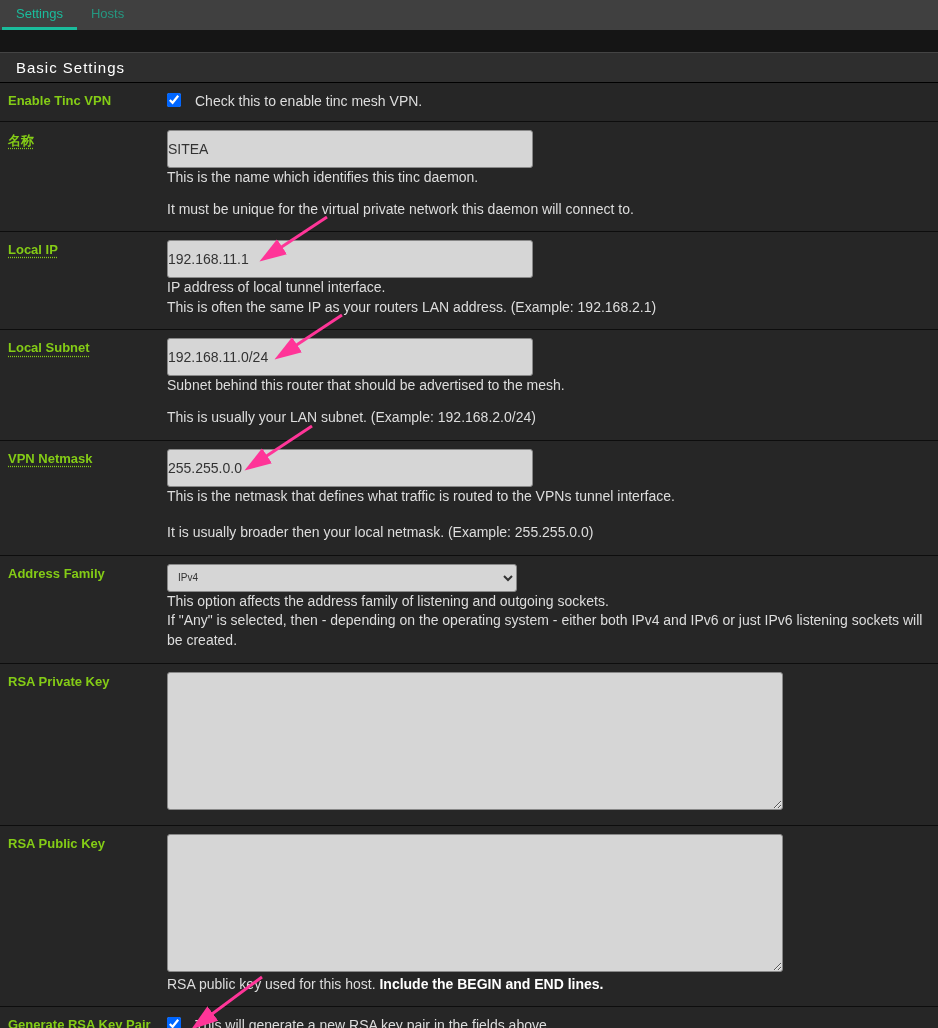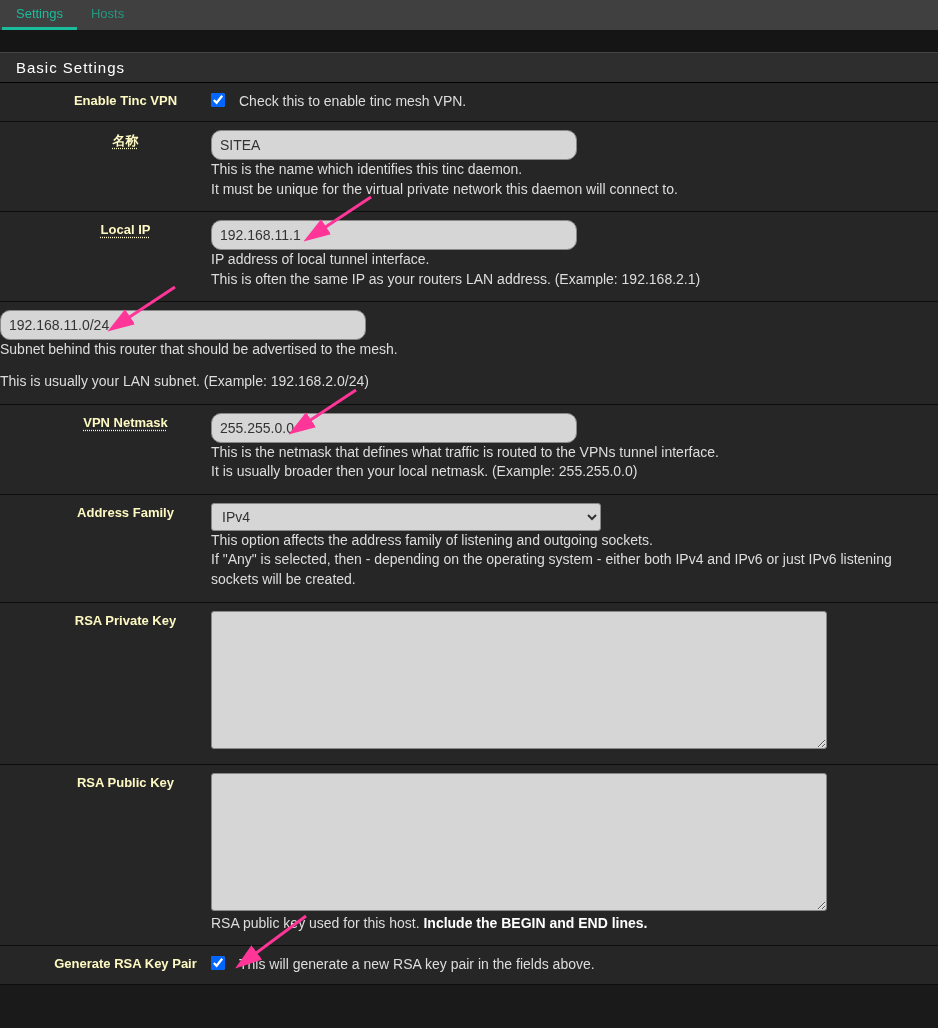--- a/index.html
+++ b/index.html
@@ -43,66 +43,65 @@
     color: #fff;
   }
   .row {
     display: flex;
     border-bottom: 1px solid #0d0d0d;
     background: #262626;
   }
   .row-label {
     width: 167px;
     flex: 0 0 167px;
-    text-align: center;
+    text-align: left;
     padding: 10px 12px 10px 8px;
     font-size: 13px;
     font-weight: bold;
-    color: #fef9c3;
-    margin-left: 44px;
+    color: #84cc16;
   }
   .row-label .underlined {
     text-decoration: underline dotted;
     text-underline-offset: 3px;
     cursor: help;
   }
   .row-field {
     flex: 1;
     padding: 8px 8px 12px 0;
     position: relative;
   }
   .row-field input[type="text"] {
     width: 366px;
-    height: 30px;
+    height: 38px;
     background: #d6d6d6;
     border: 1px solid #888;
-    border-radius: 10px;
-    padding: 2px 8px;
+    border-radius: 3px;
+    padding: 2px 0;
     font-size: 14px;
     color: #333;
   }
   .row-field textarea {
     width: 616px;
     height: 138px;
     background: #d6d6d6;
     border: 1px solid #888;
     border-radius: 3px;
     padding: 4px 6px;
     font-size: 13px;
     color: #333;
     resize: both;
   }
   .row-field select {
-    width: 390px;
+    width: 350px;
     height: 28px;
     background: #d6d6d6;
     border: 1px solid #888;
     border-radius: 3px;
     padding: 2px 6px;
-    font-size: 14px;
+    font-size: 10px;
     color: #333;
   }
   .row-field input[type="checkbox"] {
     width: 14px;
     height: 14px;
     accent-color: #0066ff;
     vertical-align: middle;
     margin-right: 8px;
   }
   .cb-wrap {
@@ -148,21 +147,21 @@
       <span class="cb-label">Check this to enable tinc mesh VPN.</span>
     </div>
   </div>
 </div>
 
 <div class="row">
   <div class="row-label"><span class="underlined">名称</span></div>
   <div class="row-field">
     <input type="text" value="SITEA" style="">
     <div class="help">This is the name which identifies this tinc daemon.</div>
-    <div class="help" style="margin-top:0">It must be unique for the virtual private network this daemon will connect to.</div>
+    <div class="help" style="margin-top:12px">It must be unique for the virtual private network this daemon will connect to.</div>
   </div>
 </div>
 
 <div class="row">
   <div class="row-label"><span class="underlined">Local IP</span></div>
   <div class="row-field">
     <input type="text" value="192.168.11.1" style="">
     <div class="arrow" style="left:105px; top:-20px;">
       <svg width="60" height="50">
           <defs>
@@ -172,20 +171,21 @@
           </defs>
           <line x1="55" y1="5" x2="5" y2="38" stroke="#ff3598" stroke-width="3" marker-end="url(#ah1)"></line>
         </svg>
     </div>
     <div class="help">IP address of local tunnel interface.</div>
     <div class="help" style="margin-top:0">This is often the same IP as your routers LAN address. (Example: 192.168.2.1)</div>
   </div>
 </div>
 
 <div class="row">
+  <div class="row-label"><span class="underlined">Local Subnet</span></div>
   <div class="row-field">
     <input type="text" value="192.168.11.0/24" style="">
     <div class="arrow" style="left:120px; top:-20px;">
       <svg width="60" height="50">
           <defs>
             <marker id="ah2" markerWidth="10" markerHeight="10" refX="2" refY="3" orient="auto">
               <path d="M0,0 L0,6 L9,3 z" fill="#ff3598"></path>
             </marker>
           </defs>
           <line x1="55" y1="5" x2="5" y2="38" stroke="#ff3598" stroke-width="3" marker-end="url(#ah2)"></line>
@@ -204,21 +204,21 @@
       <svg width="60" height="50">
           <defs>
             <marker id="ah3" markerWidth="10" markerHeight="10" refX="2" refY="3" orient="auto">
               <path d="M0,0 L0,6 L9,3 z" fill="#ff3598"></path>
             </marker>
           </defs>
           <line x1="55" y1="5" x2="5" y2="38" stroke="#ff3598" stroke-width="3" marker-end="url(#ah3)"></line>
         </svg>
     </div>
     <div class="help">This is the netmask that defines what traffic is routed to the VPNs tunnel interface.</div>
-    <div class="help" style="margin-top:0">It is usually broader then your local netmask. (Example: 255.255.0.0)</div>
+    <div class="help" style="margin-top:17px">It is usually broader then your local netmask. (Example: 255.255.0.0)</div>
   </div>
 </div>
 
 <div class="row">
   <div class="row-label">Address Family</div>
   <div class="row-field">
     <select>
       <option>IPv4</option>
     </select>
     <div class="help">This option affects the address family of listening and outgoing sockets.</div>

